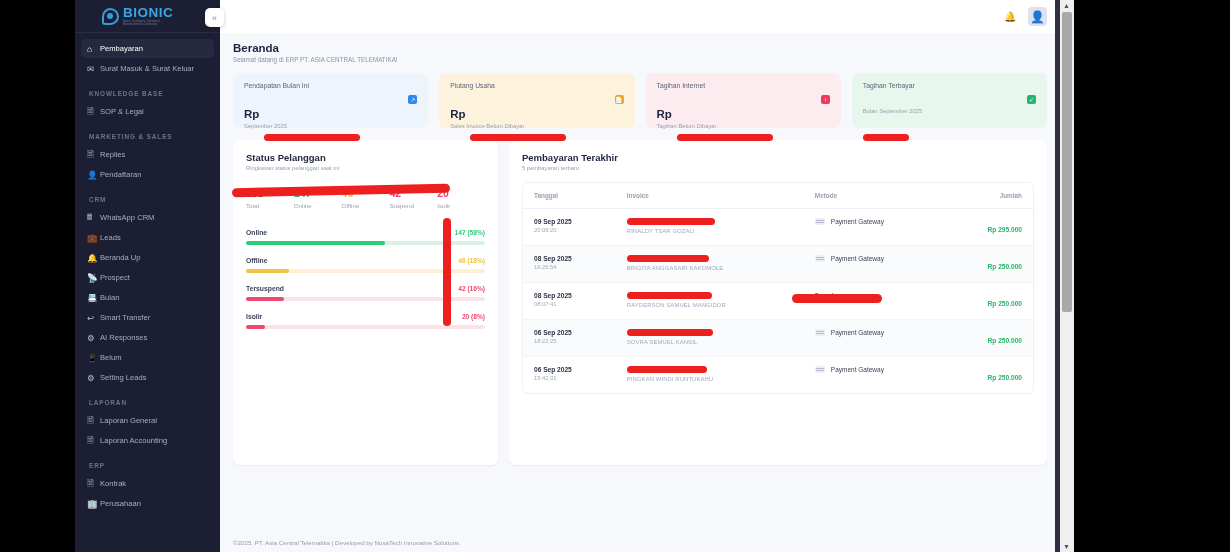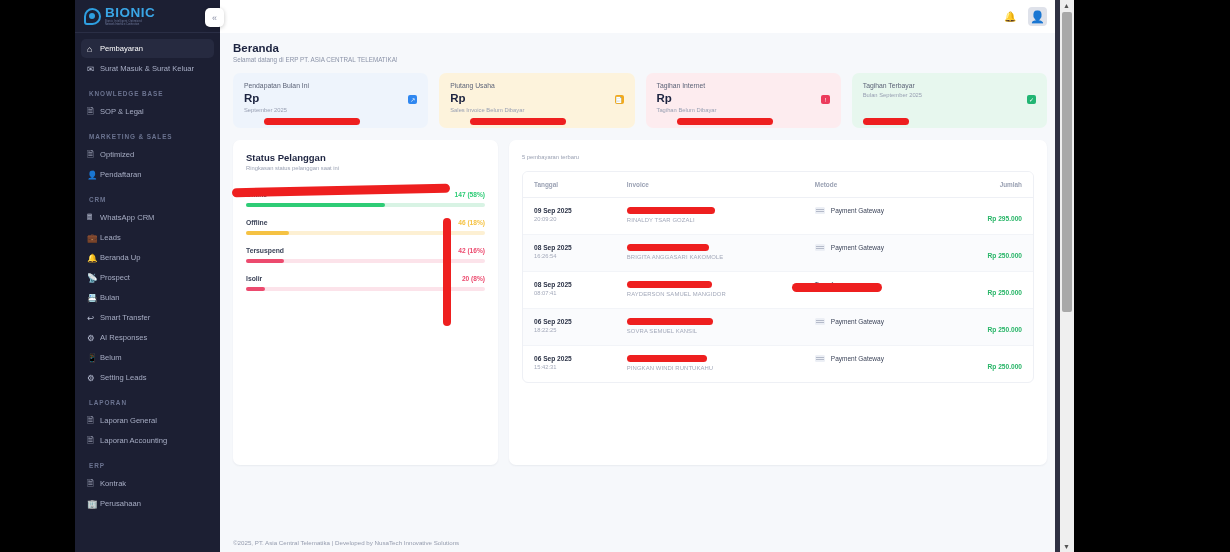--- a/index.html
+++ b/index.html
@@ -18,21 +18,21 @@
   
   .sidebar {
     position: absolute; left: 0; top: 0;
     width: 145px; height: 552px;
     background: #1c1f33;
     overflow: hidden;
   }
   .sidebar-logo {
     height: 33px;
     display: flex; align-items: center;
-    padding-left: 9px;
+    padding-left: 27px;
     border-bottom: 1px solid #2a2e45;
   }
   .logo-mark {
     width: 17px; height: 17px;
     border: 2px solid #2e9fe0;
     border-radius: 50% 50% 50% 3px;
     position: relative;
     margin-right: 4px;
     flex: none;
   }
@@ -106,21 +106,21 @@
 
   .kpis { display: flex; gap: 11px; margin-top: 10px; }
   .kpi {
     flex: 1; height: 55px; border-radius: 7px;
     padding: 9px 11px;
     display: flex; align-items: flex-start; justify-content: space-between;
   }
   .kpi-label { font-size: 6.8px; color: #5d6478; }
   .kpi-value {
     font-size: 11.5px; font-weight: bold; color: #1d2440;
-    margin-top: 3px; position: relative; white-space: nowrap;
+    margin-top: 19px; position: relative; white-space: nowrap;
   }
   .kpi-note { font-size: 5.8px; color: #99a0b3; margin-top: 3px; }
   .kpi-ico {
     width: 9px; height: 9px; border-radius: 2px; margin-top: 13px;
     display: flex; align-items: center; justify-content: center;
     font-size: 6px; color: #fff; flex: none;
   }
   .kpi.blue   { background: #eef4fc; }
   .kpi.amber  { background: #fdf3dc; }
   .kpi.rose   { background: #fdecef; }
@@ -240,21 +240,21 @@
           <span>Surat Masuk &amp; Surat Keluar</span>
         </div>
         <div class="nav-section">KNOWLEDGE BASE</div>
         <div class="nav-item">
           <span class="nav-ico">🗎</span>
           <span>SOP &amp; Legal</span>
         </div>
         <div class="nav-section">MARKETING &amp; SALES</div>
         <div class="nav-item">
           <span class="nav-ico">🗎</span>
-          <span>Optimized</span>
+          <span>Replies</span>
         </div>
         <div class="nav-item">
           <span class="nav-ico">👤</span>
           <span>Pendaftaran</span>
         </div>
         <div class="nav-section">CRM</div>
         <div class="nav-item">
           <span class="nav-ico">🖩</span>
           <span>WhatsApp CRM</span>
         </div>
@@ -356,20 +356,42 @@
             <div class="kpi-note">Bulan September 2025</div>
           </div>
           <div class="kpi-ico" style="background: rgb(34, 181, 115);">✓</div>
         </div>
       </section>
 
     <section class="row2">
       <div class="card status-card" style="position: relative;">
         <div class="card-title">Status Pelanggan</div>
         <div class="card-sub">Ringkasan status pelanggan saat ini</div>
+        <div class="stat-row" id="stats">
+            <div class="stat">
+              <div class="stat-num c-total">255</div>
+              <div class="stat-cap">Total</div>
+            </div>
+            <div class="stat">
+              <div class="stat-num c-online">147</div>
+              <div class="stat-cap">Online</div>
+            </div>
+            <div class="stat">
+              <div class="stat-num c-offline">46</div>
+              <div class="stat-cap">Offline</div>
+            </div>
+            <div class="stat">
+              <div class="stat-num c-susp">42</div>
+              <div class="stat-cap">Suspend</div>
+            </div>
+            <div class="stat">
+              <div class="stat-num c-isolir">20</div>
+              <div class="stat-cap">Isolir</div>
+            </div>
+          </div>
         <div class="bars" id="bars">
             <div class="bar-block">
               <div class="bar-head">
                 <span class="bar-name">Online</span>
                 <span class="bar-val" style="color: rgb(46, 204, 118);">147 (58%)</span>
               </div>
               <div class="bar-track t-online">
                 <div class="bar-fill f-online" style="width: 58%;"></div>
               </div>
             </div>
@@ -399,20 +421,21 @@
               <div class="bar-track t-isolir">
                 <div class="bar-fill f-isolir" style="width: 8%;"></div>
               </div>
             </div>
           </div>
       <div class="redact" style="left: -1px; top: 46px; width: 218px; height: 9px; transform: rotate(-1.2deg);"></div>
           <div class="redact" style="left: 210px; top: 78px; width: 8px; height: 108px; border-radius: 6px;"></div>
         </div>
 
       <div class="card pay-card">
+        <div class="card-title">Pembayaran Terakhir</div>
         <div class="card-sub">5 pembayaran terbaru</div>
         <div class="table-wrap">
           <table>
             <thead>
                 <tr id="pay-head">
                   <th>Tanggal</th>
                   <th>Invoice</th>
                   <th>Metode</th>
                   <th class="right">Jumlah</th>
                 </tr>

